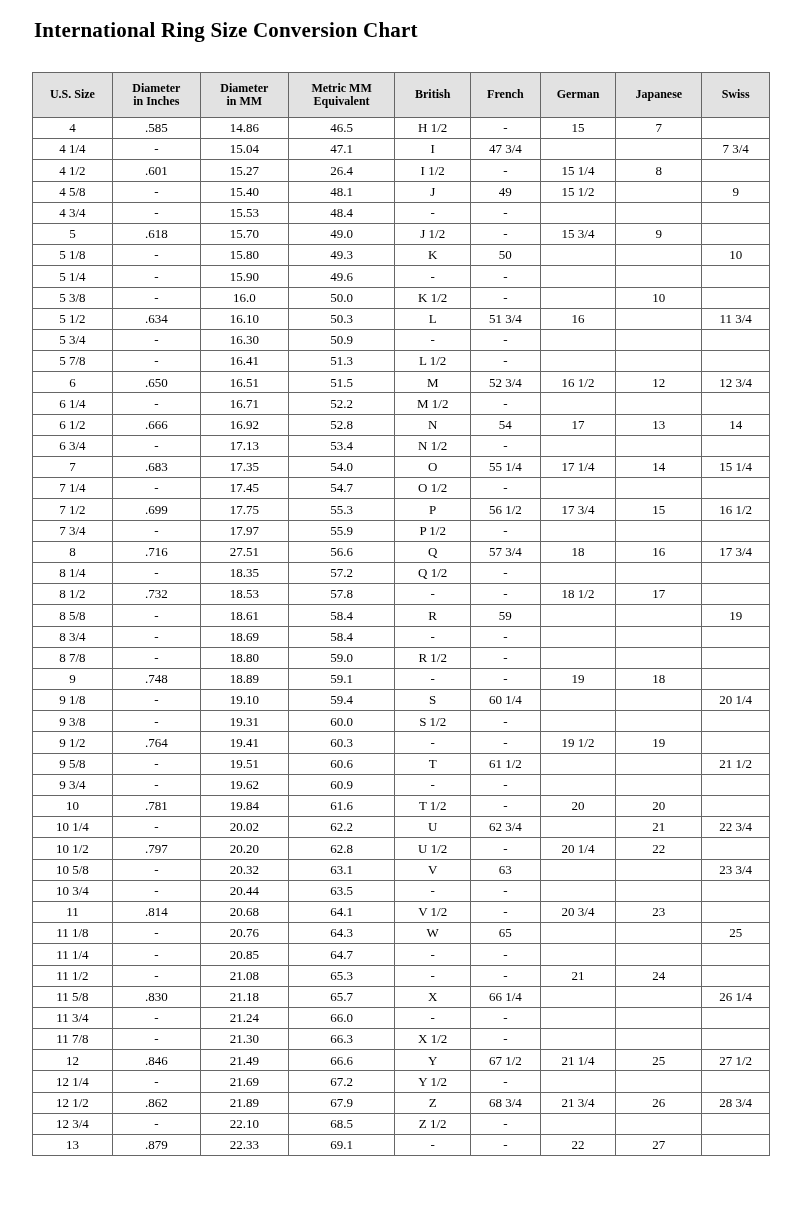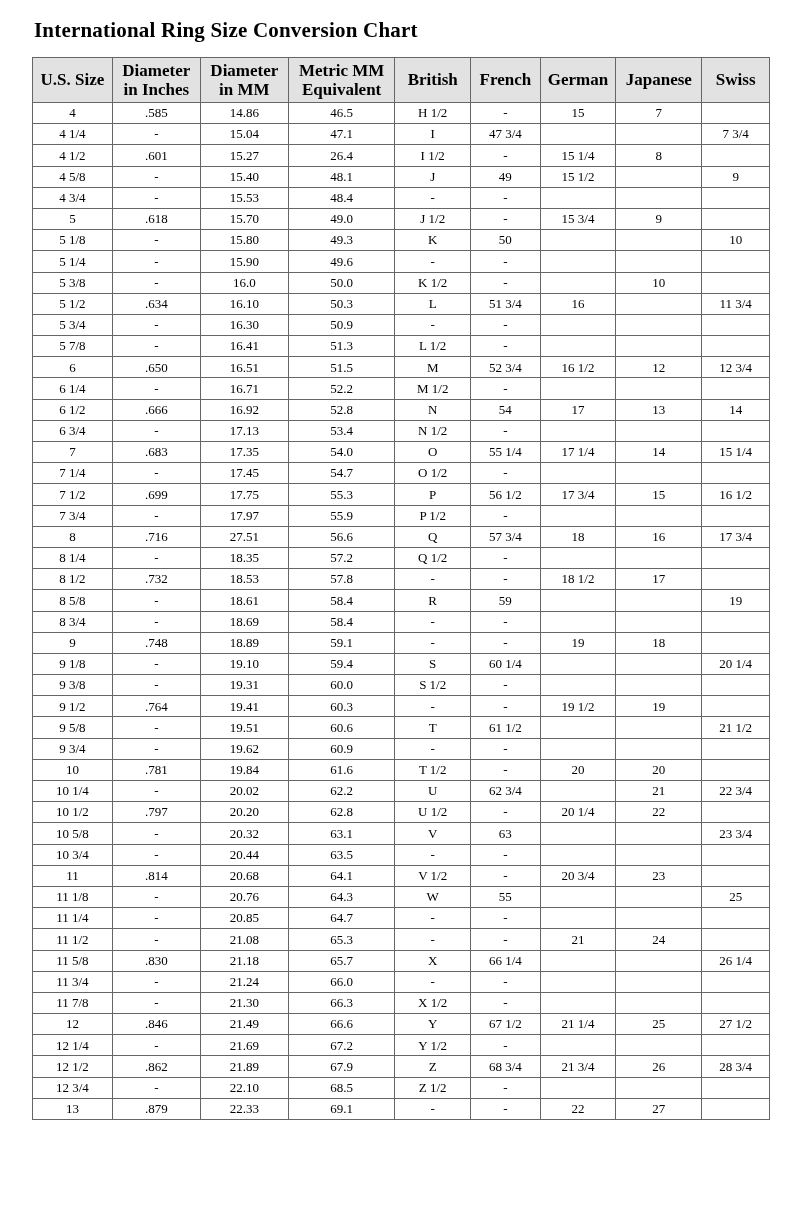--- a/index.html
+++ b/index.html
@@ -19,21 +19,21 @@
     width: 794px;
     height: 1213px;
     box-sizing: border-box;
     padding: 18px 28px 0 32px;
   }
   .doc-title {
     font-family: "Liberation Serif", serif;
     font-weight: bold;
     font-size: 21px;
     letter-spacing: 0.2px;
-    margin: 0 0 14px 2px;
+    margin: 0 0 29px 2px;
     color: #000;
   }
   table.conv {
     border-collapse: collapse;
     width: 738px;
     table-layout: fixed;
     background: #fff;
   }
   table.conv th, table.conv td {
     border: 1px solid #666;
@@ -42,21 +42,21 @@
     font-size: 13px;
     line-height: 1.05;
     padding: 0;
     height: 20.2px;
     color: #000;
     font-family: "Liberation Serif", serif;
   }
   table.conv thead th {
     background: #e2e2e2;
     font-weight: bold;
-    font-size: 17px;
+    font-size: 12px;
     height: 40px;
     padding: 2px 1px;
     line-height: 1.12;
     margin-left: 29px;
   }
   .hdr-2line span {
     display: block;
   }
   
   col.c0 { width: 78px; }
@@ -392,20 +392,31 @@
           <td>-</td>
           <td>18.69</td>
           <td>58.4</td>
           <td>-</td>
           <td>-</td>
           <td></td>
           <td></td>
           <td></td>
         </tr>
         <tr>
+          <td>8 7/8</td>
+          <td>-</td>
+          <td>18.80</td>
+          <td>59.0</td>
+          <td>R 1/2</td>
+          <td>-</td>
+          <td></td>
+          <td></td>
+          <td></td>
+        </tr>
+        <tr>
           <td>9</td>
           <td>.748</td>
           <td>18.89</td>
           <td>59.1</td>
           <td>-</td>
           <td>-</td>
           <td>19</td>
           <td>18</td>
           <td></td>
         </tr>
@@ -529,21 +540,21 @@
           <td>20 3/4</td>
           <td>23</td>
           <td></td>
         </tr>
         <tr>
           <td>11 1/8</td>
           <td>-</td>
           <td>20.76</td>
           <td>64.3</td>
           <td>W</td>
-          <td>55</td>
+          <td>65</td>
           <td></td>
           <td></td>
           <td>25</td>
         </tr>
         <tr>
           <td>11 1/4</td>
           <td>-</td>
           <td>20.85</td>
           <td>64.7</td>
           <td>-</td>

